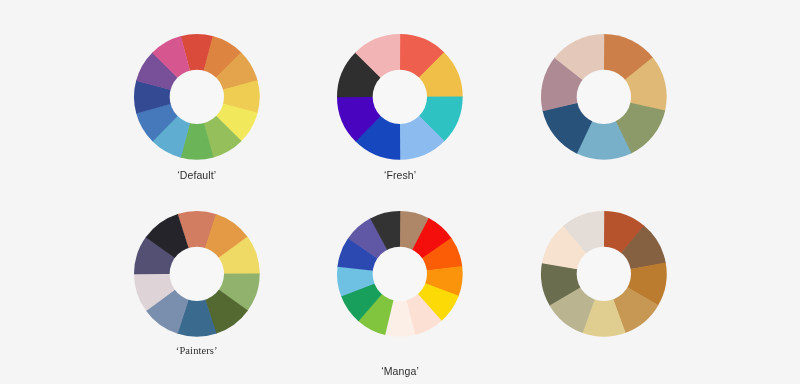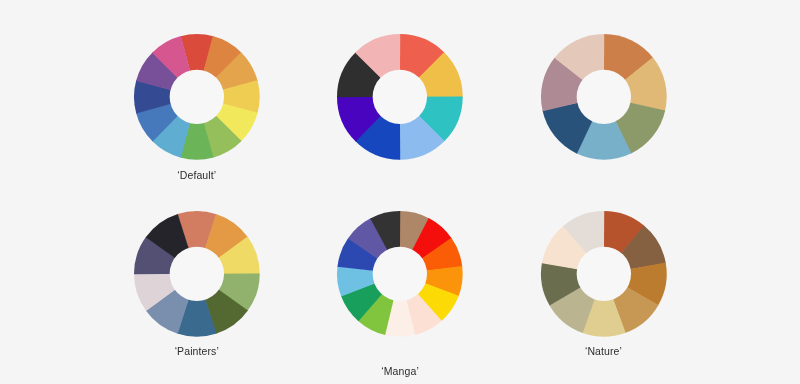--- a/index.html
+++ b/index.html
@@ -60,20 +60,21 @@
         <path d="M 64.85 64.85 L 109.0193550446357 20.137691013089977 A 62.85 62.85 0 0 1 127.69882735985044 65.23392641445412 Z" fill="#EFBF48"></path>
         <path d="M 64.85 64.85 L 127.69882735985044 64.46607358554587 A 62.85 62.85 0 0 1 109.01935504463572 109.56230898691001 Z" fill="#2FC2C2"></path>
         <path d="M 64.85 64.85 L 109.56230898691001 109.01935504463572 A 62.85 62.85 0 0 1 64.46607358554587 127.69882735985044 Z" fill="#8CBCEF"></path>
         <path d="M 64.85 64.85 L 65.23392641445413 127.69882735985044 A 62.85 62.85 0 0 1 20.137691013089977 109.0193550446357 Z" fill="#1647BE"></path>
         <path d="M 64.85 64.85 L 20.680644955364293 109.56230898691001 A 62.85 62.85 0 0 1 2.001172640149555 64.46607358554583 Z" fill="#4804BE"></path>
         <path d="M 64.85 64.85 L 2.001172640149555 65.23392641445417 A 62.85 62.85 0 0 1 20.6806449553643 20.137691013089963 Z" fill="#2F2F2F"></path>
         <path d="M 64.85 64.85 L 20.13769101308995 20.680644955364315 A 62.85 62.85 0 0 1 65.23392641445415 2.001172640149555 Z" fill="#F2B4B4"></path>
         <circle cx="64.85" cy="64.85" r="27.2" fill="#f7f7f7"></circle>
       </svg>
     </div>
+    <div class="wheel-label" style="left: 300.1px; top: 169.2px; color: rgb(45, 45, 45);">‘Fresh’</div>
     <div class="wheel-cell" style="left: 538.65px; top: 32.35px; width: 129.7px; height: 129.7px;">
       <svg class="wheel-svg" width="129.7" height="129.7" viewBox="0 0 129.7 129.7">
         <path d="M 64.85 64.85 L 64.85 1.999999999999993 A 62.85 62.85 0 0 1 114.22656607020548 25.964562840124408 Z" fill="#CC7F49"></path>
         <path d="M 64.85 64.85 L 113.7478176620528 25.364231324581795 A 62.85 62.85 0 0 1 126.03764437670002 79.2094803398483 Z" fill="#DFB975"></path>
         <path d="M 64.85 64.85 L 126.20850770532968 78.46087918449787 A 62.85 62.85 0 0 1 91.77317846705724 121.64141626364837 Z" fill="#8C9A69"></path>
         <path d="M 64.85 64.85 L 92.46498996103438 121.30825740714965 A 62.85 62.85 0 0 1 37.235010038965626 121.30825740714967 Z" fill="#78B0CA"></path>
         <path d="M 64.85 64.85 L 37.92682153294276 121.64141626364838 A 62.85 62.85 0 0 1 3.4914922946703015 78.46087918449783 Z" fill="#29527B"></path>
         <path d="M 64.85 64.85 L 3.662355623299973 79.20948033984831 A 62.85 62.85 0 0 1 15.952182337947228 25.364231324581745 Z" fill="#AE8A95"></path>
         <path d="M 64.85 64.85 L 15.473433929794489 25.964562840124437 A 62.85 62.85 0 0 1 65.23392641445415 2.001172640149555 Z" fill="#E4C9BA"></path>
         <circle cx="64.85" cy="64.85" r="27.2" fill="#f7f7f7"></circle>
@@ -87,21 +88,21 @@
         <path d="M 64.85 64.85 L 127.69882735985044 64.46607358554587 A 62.85 62.85 0 0 1 115.4701031262745 102.1022168398786 Z" fill="#90B26C"></path>
         <path d="M 64.85 64.85 L 115.92143569503781 101.48101085211295 A 62.85 62.85 0 0 1 83.90622001248651 124.74142658875064 Z" fill="#546831"></path>
         <path d="M 64.85 64.85 L 84.63649144897536 124.50414701543912 A 62.85 62.85 0 0 1 45.06350855102461 124.50414701543912 Z" fill="#3A6A8D"></path>
         <path d="M 64.85 64.85 L 45.79377998751349 124.74142658875064 A 62.85 62.85 0 0 1 13.778564304962181 101.48101085211296 Z" fill="#7A8FAD"></path>
         <path d="M 64.85 64.85 L 14.229896873725487 102.1022168398786 A 62.85 62.85 0 0 1 2.001172640149555 64.46607358554583 Z" fill="#DED4D8"></path>
         <path d="M 64.85 64.85 L 2.001172640149555 65.23392641445417 A 62.85 62.85 0 0 1 14.229896873725494 27.597783160121388 Z" fill="#535073"></path>
         <path d="M 64.85 64.85 L 13.778564304962138 28.218989147887086 A 62.85 62.85 0 0 1 45.79377998751351 4.958573411249333 Z" fill="#24242A"></path>
         <circle cx="64.85" cy="64.85" r="27.2" fill="#f7f7f7"></circle>
       </svg>
     </div>
-    <div class="wheel-label" style="left: 96.75px; top: 345.4px; color: rgb(45, 45, 45);">‘Painters’</div>
+    <div class="wheel-label" style="left: 96.75px; top: 345.4px; color: rgb(45, 45, 45); font-family: Liberation Serif, serif;">‘Painters’</div>
     <div class="wheel-cell" style="left: 335.25px; top: 208.55px; width: 129.7px; height: 129.7px;">
       <svg class="wheel-svg" width="129.7" height="129.7" viewBox="0 0 129.7 129.7">
         <path d="M 64.85 64.85 L 64.85 1.999999999999993 A 62.85 62.85 0 0 1 94.39725636698672 9.378546610138628 Z" fill="#AE8668"></path>
         <path d="M 64.85 64.85 L 93.71735645281504 9.02170760782559 A 62.85 62.85 0 0 1 116.791665968883 29.463762048262588 Z" fill="#F50F0C"></path>
         <path d="M 64.85 64.85 L 116.35547584610242 28.83183155869027 A 62.85 62.85 0 0 1 127.28686586224072 57.655538150732966 Z" fill="#FB5C06"></path>
         <path d="M 64.85 64.85 L 127.19431143131945 56.89328383347445 A 62.85 62.85 0 0 1 123.47853223236149 87.49547876020617 Z" fill="#FB930B"></path>
         <path d="M 64.85 64.85 L 123.7508165980218 86.77752389318499 A 62.85 62.85 0 0 1 106.23910841845515 112.14761309331968 Z" fill="#FBDA06"></path>
         <path d="M 64.85 64.85 L 106.81385451390655 111.63843248427632 A 62.85 62.85 0 0 1 79.5179386587087 125.96443426478199 Z" fill="#FCE0D3"></path>
         <path d="M 64.85 64.85 L 80.2634790799246 125.78067505495673 A 62.85 62.85 0 0 1 49.436520920075374 125.78067505495673 Z" fill="#FCEFE8"></path>
         <path d="M 64.85 64.85 L 50.18206134129129 125.96443426478197 A 62.85 62.85 0 0 1 22.886145486093454 111.63843248427634 Z" fill="#81C53F"></path>
@@ -121,14 +122,13 @@
         <path d="M 64.85 64.85 L 126.67734432947833 53.55832195091784 A 62.85 62.85 0 0 1 119.08671788446588 96.60690370802637 Z" fill="#BC7C2F"></path>
         <path d="M 64.85 64.85 L 119.47064429892 95.94192365182406 A 62.85 62.85 0 0 1 85.98479212287893 124.03988986239706 Z" fill="#C79754"></path>
         <path d="M 64.85 64.85 L 86.70633776005359 123.77726872780084 A 62.85 62.85 0 0 1 42.9936622399464 123.77726872780084 Z" fill="#DFCE8F"></path>
         <path d="M 64.85 64.85 L 43.71520787712109 124.03988986239708 A 62.85 62.85 0 0 1 10.229355701079974 95.94192365182406 Z" fill="#BAB590"></path>
         <path d="M 64.85 64.85 L 10.613282115534119 96.60690370802637 A 62.85 62.85 0 0 1 3.022655670521665 53.55832195091783 Z" fill="#6B6E4E"></path>
         <path d="M 64.85 64.85 L 2.8893194260653345 54.31450936999909 A 62.85 62.85 0 0 1 24.74565718611896 16.458221902200073 Z" fill="#F7E2D0"></path>
         <path d="M 64.85 64.85 L 24.157447793400586 16.95178818668507 A 62.85 62.85 0 0 1 65.23392641445415 2.001172640149555 Z" fill="#E4DCD6"></path>
         <circle cx="64.85" cy="64.85" r="27.2" fill="#f7f7f7"></circle>
       </svg>
     </div>
-    <div class="wheel-label" style="left: 503.5px; top: 345.4px; color: rgb(45, 45, 45);">‘Nature’</div>
   </div>
 
 </body></html>

